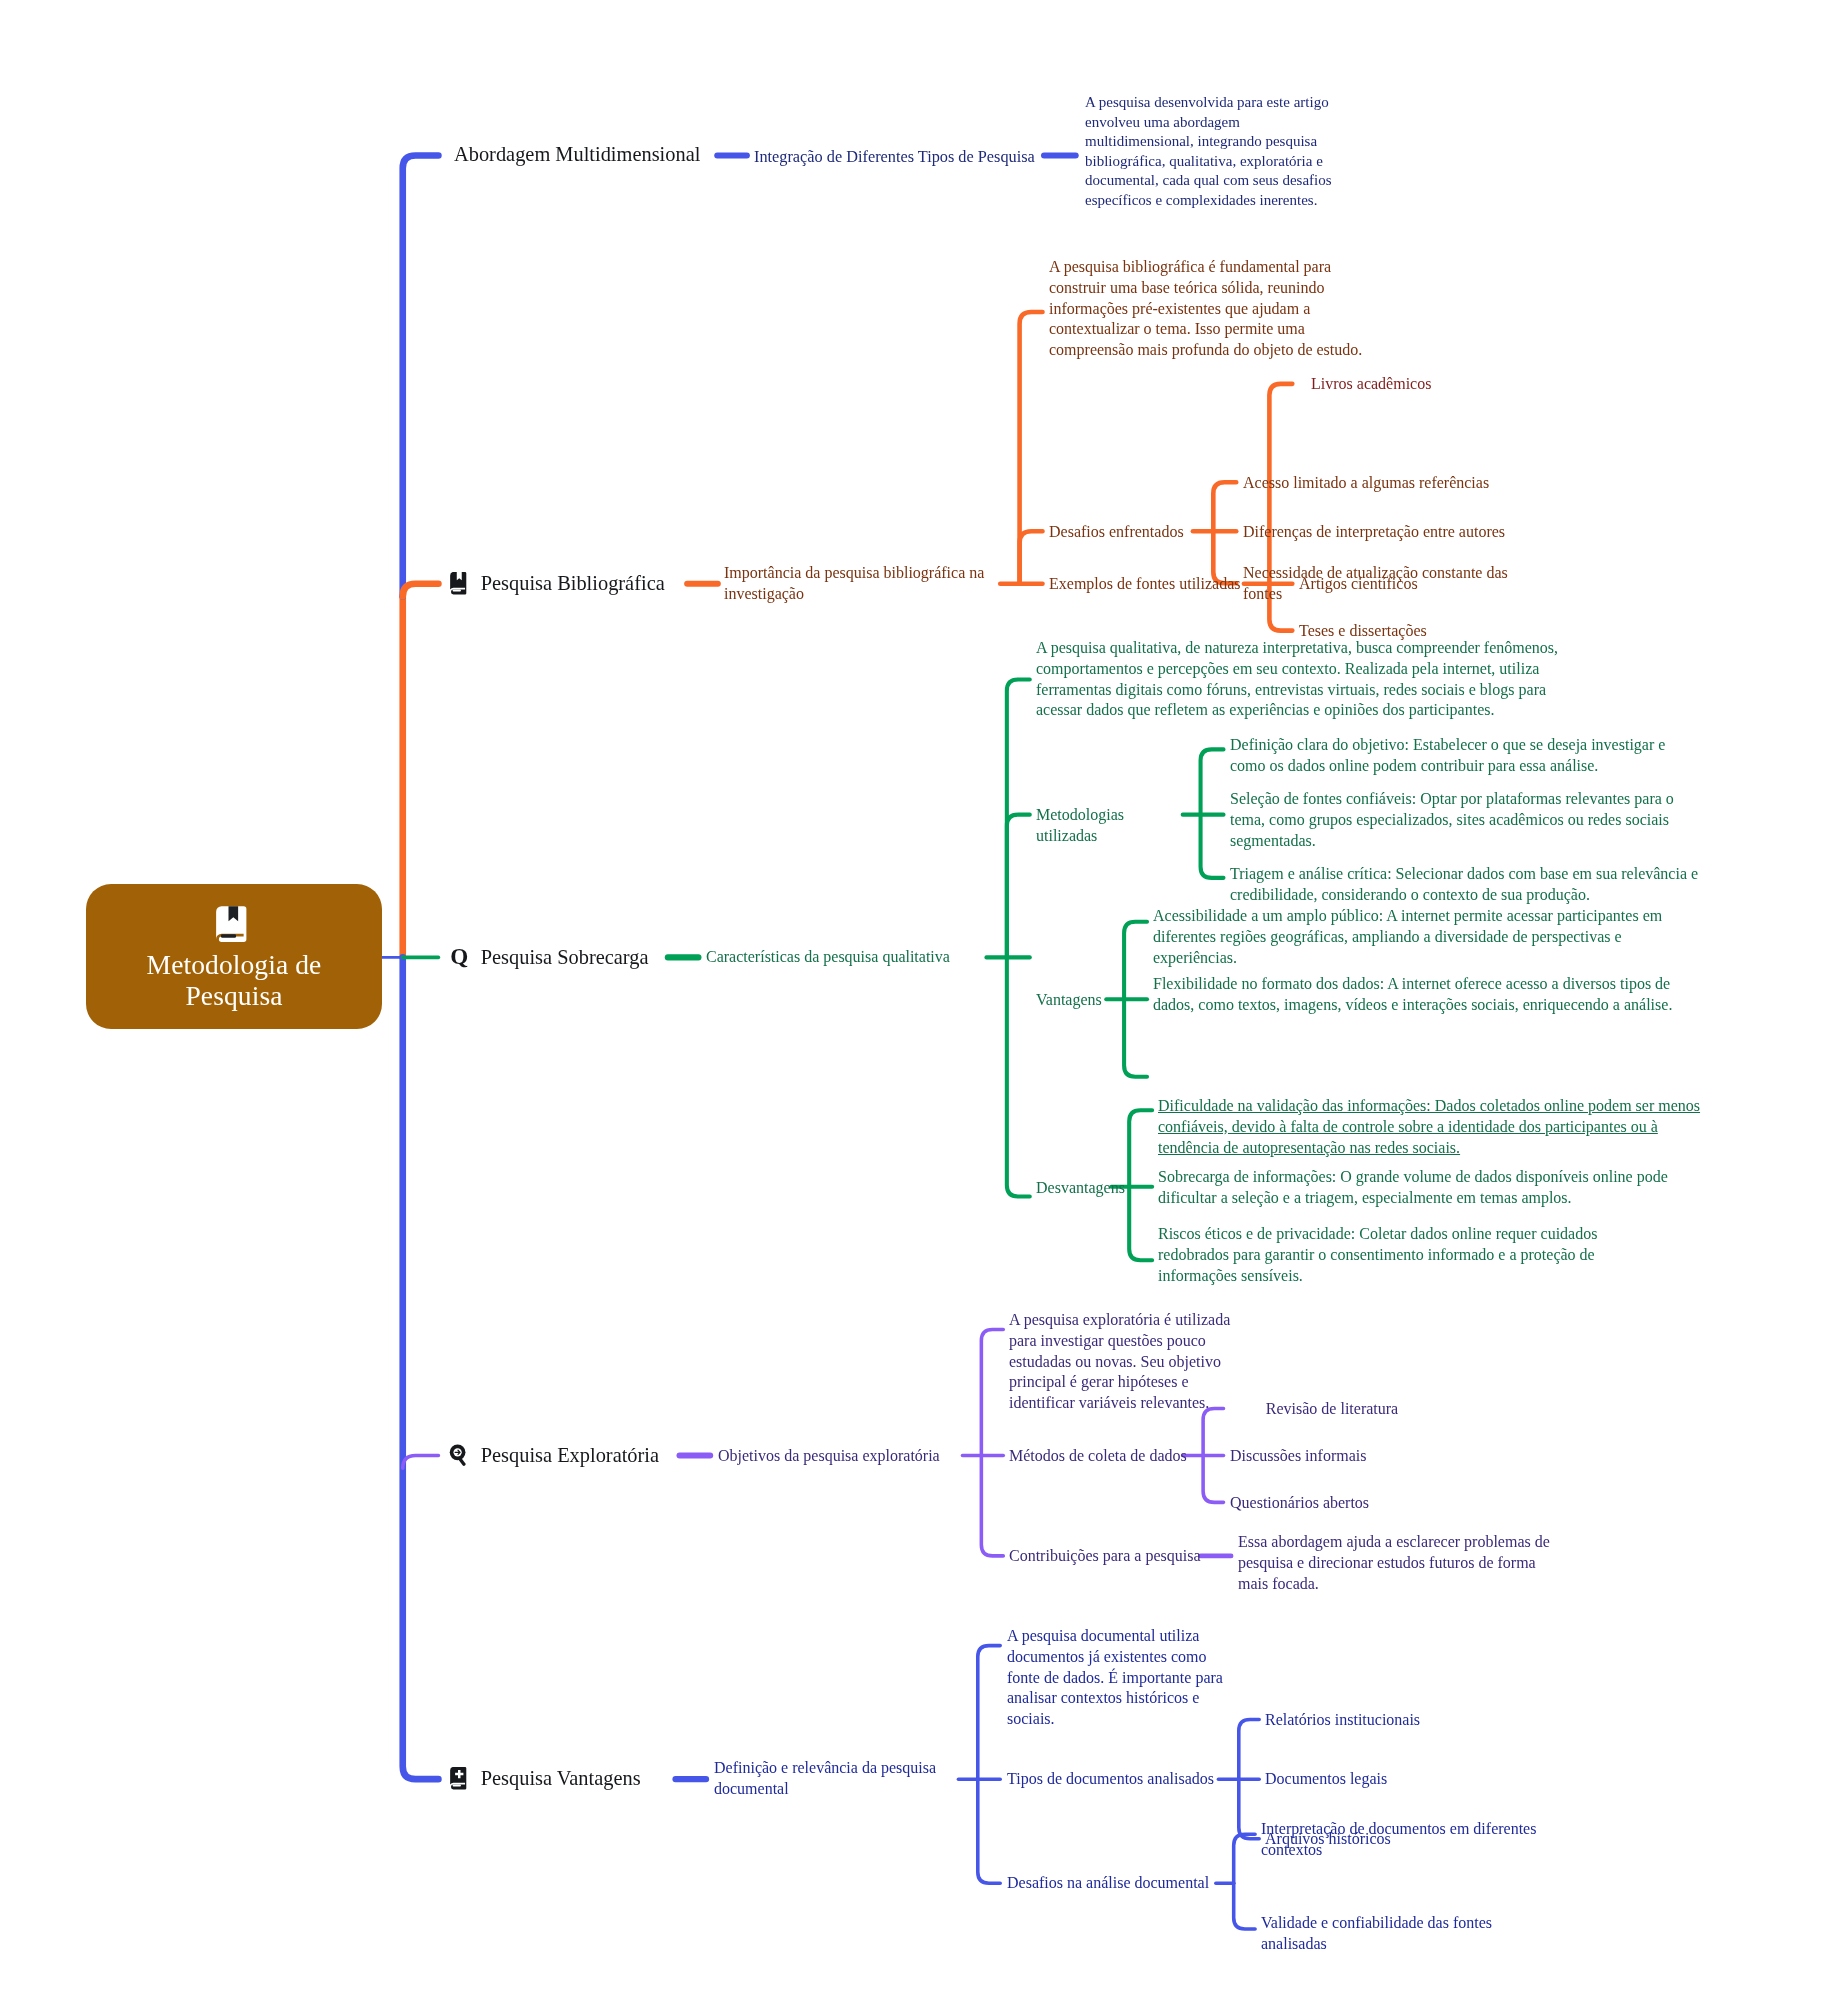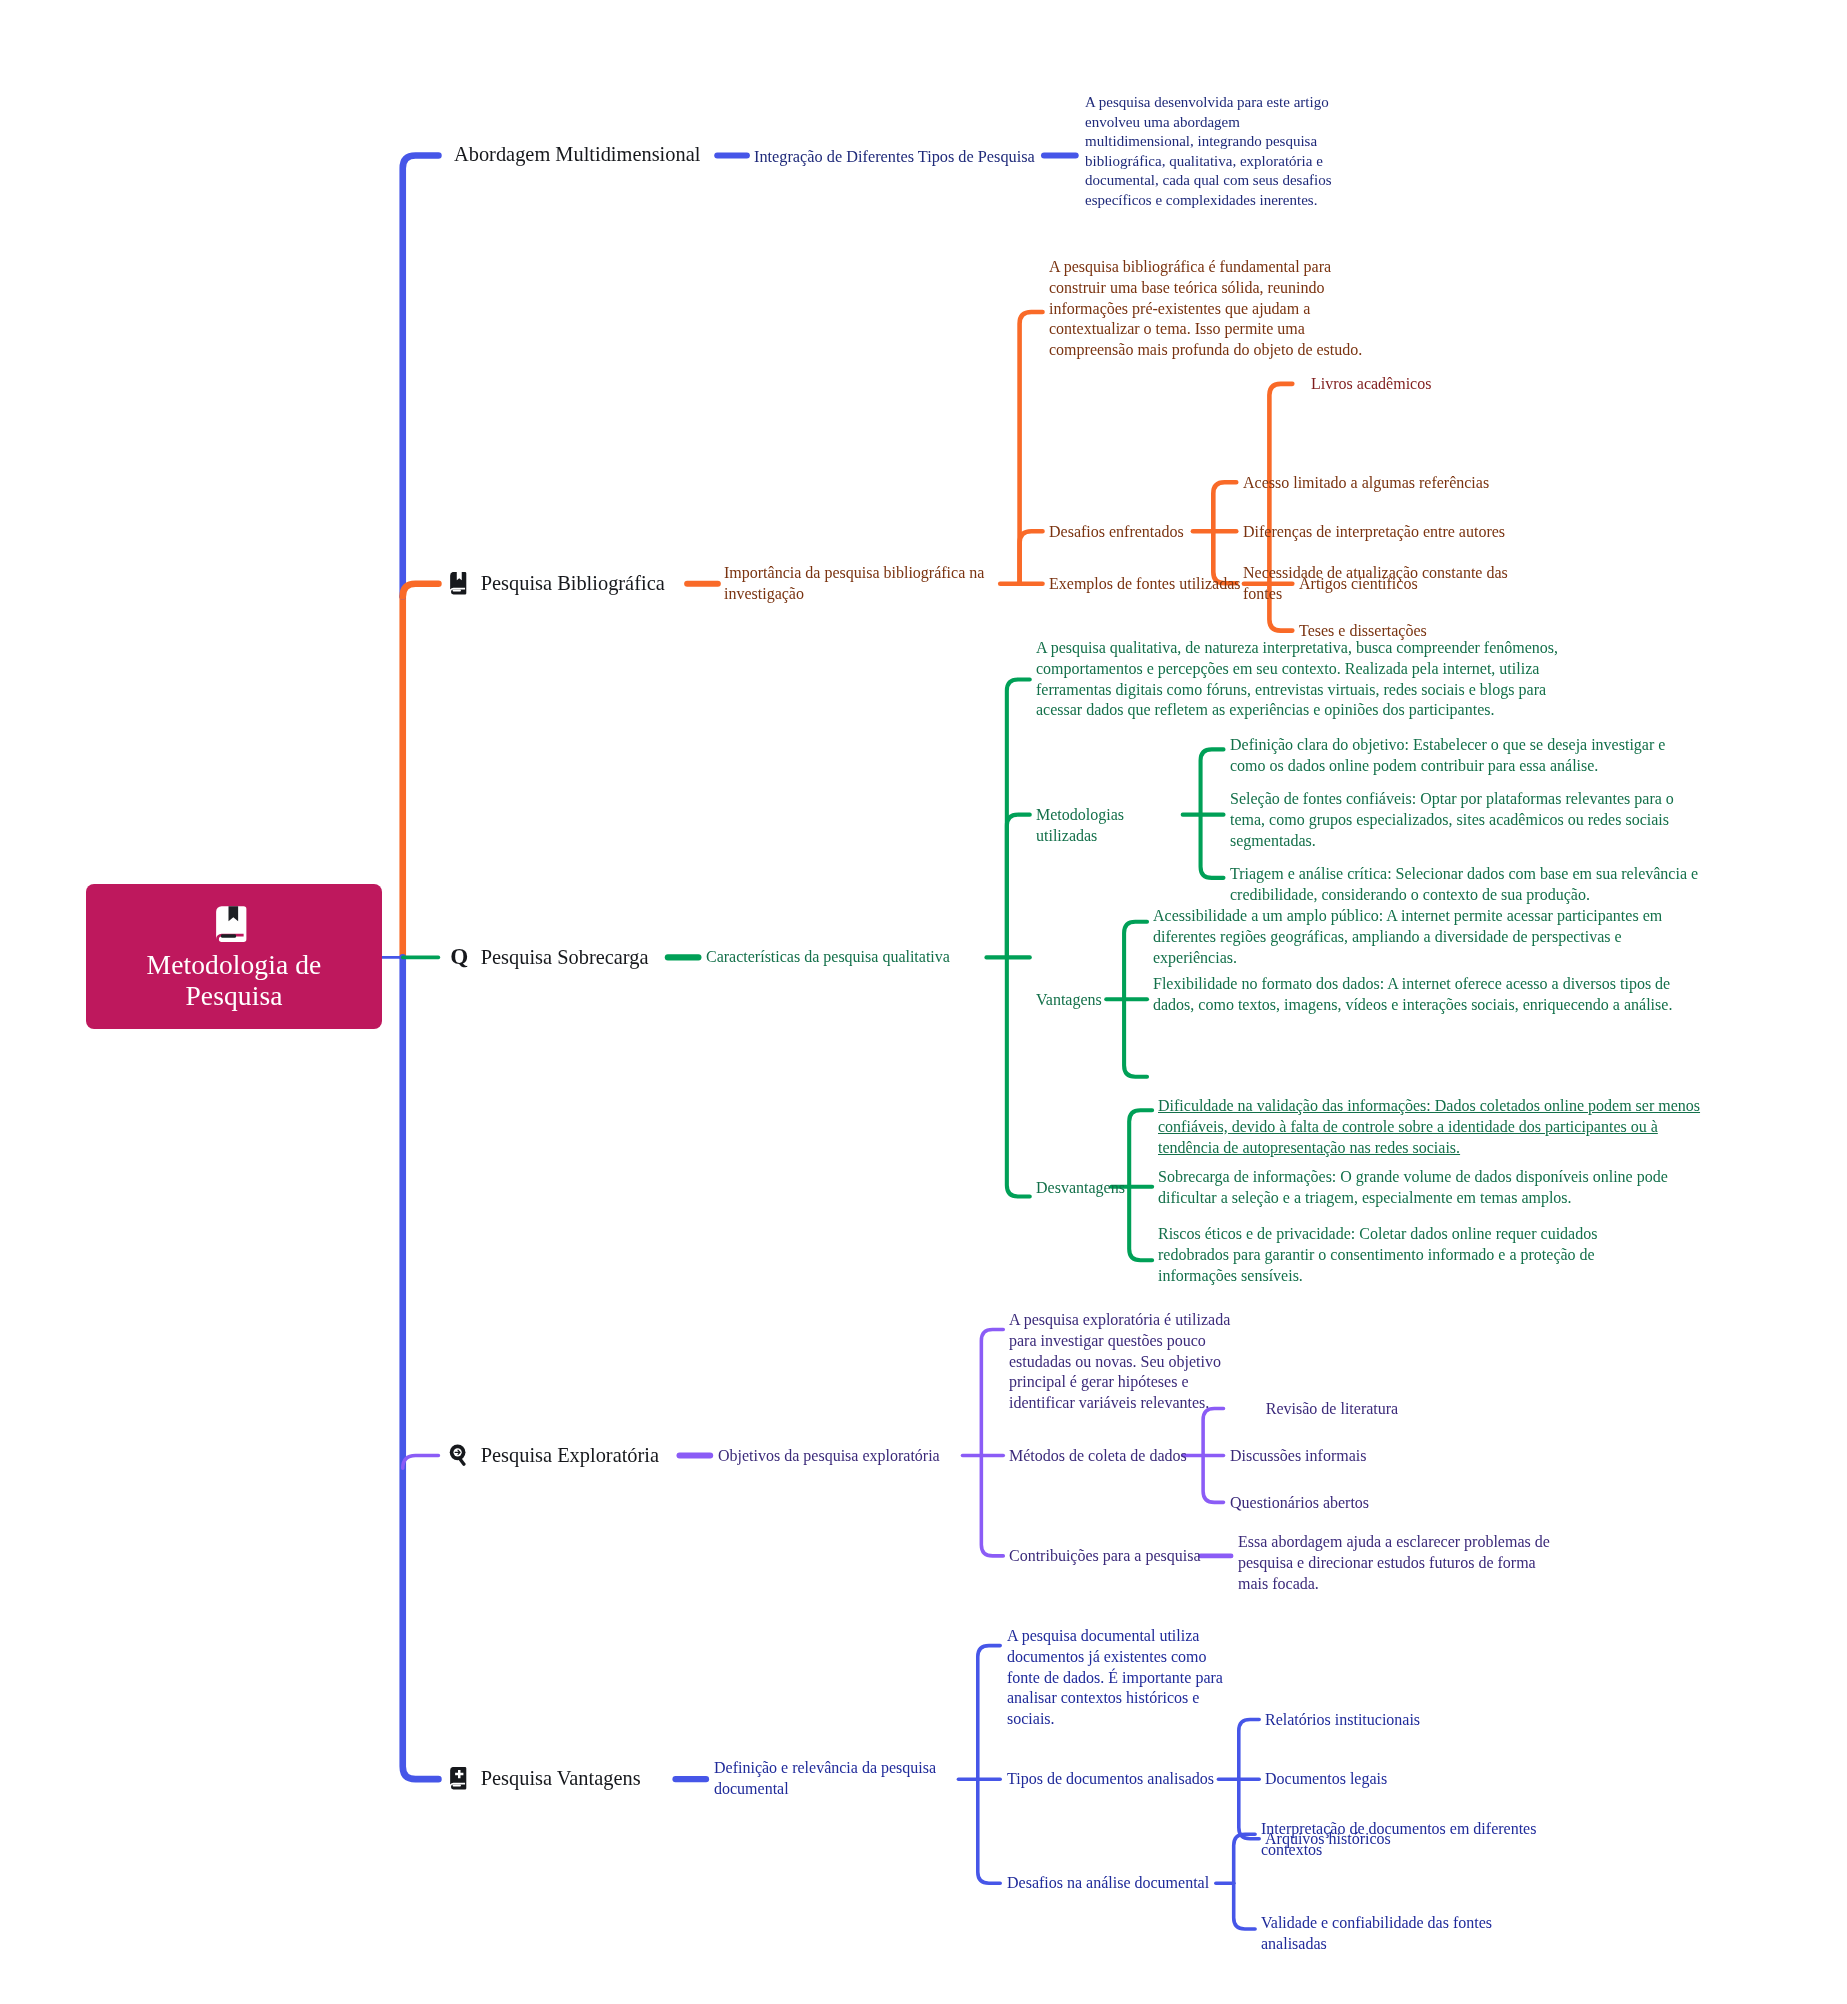--- a/index.html
+++ b/index.html
@@ -5,21 +5,21 @@
   html,body{margin:0;padding:0;background:#ffffff;}
   body{width:1848px;height:2005px;position:relative;font-family:"Liberation Serif",serif;overflow:hidden;}
   #canvas{position:absolute;left:0;top:0;width:1848px;height:2005px;}
   svg.wires{position:absolute;left:0;top:0;width:1848px;height:2005px;pointer-events:none;}
 
   .node{position:absolute;}
 
   
   #root-node{
     left:86px;top:884px;width:296px;height:145px;
-    background:#be185d;border-radius:8px;
+    background:#a16207;border-radius:25px;
     display:flex;flex-direction:column;align-items:center;justify-content:center;
     color:#ffffff;box-sizing:border-box;padding:9.2px 12.2px;
   }
   #root-node .root-icon{width:44px;height:44px;margin-bottom:4.1px;}
   #root-node .root-title{font-size:27.5px;line-height:1.12;text-align:center;letter-spacing:0.1px;}
 
   
   .topic{display:flex;align-items:center;gap:8.2px;white-space:nowrap;}
   .topic .t-icon{width:26.5px;height:26.5px;flex:0 0 26.5px;display:block;}
   .topic .t-label{font-size:20.4px;color:#16181C;line-height:1.1;}

